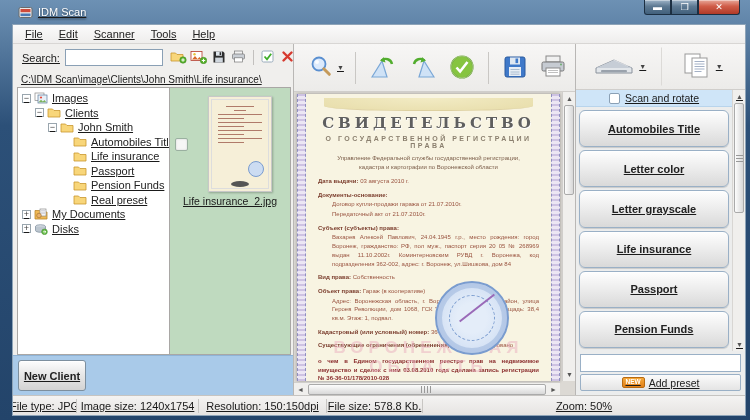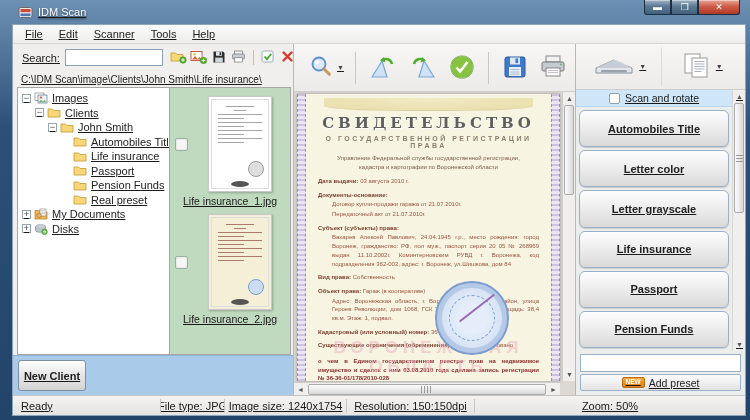--- a/index.html
+++ b/index.html
@@ -311,41 +311,20 @@
                     <path d="M1.5 3.5v4c0 1 2.2 1.8 5 1.8s5-.8 5-1.8v-4" fill="#bcc6cf" stroke="#7a8a99" stroke-width=".7"></path>
                     <circle cx="10.5" cy="8.8" r="2.8" fill="#6abf4b" stroke="#3e8a2a" stroke-width=".6"></circle>
                     <path d="M9.2 8.8h2.4M10.7 7.7l1.1 1.1-1.1 1.1" stroke="#fff" stroke-width=".9" fill="none"></path>
                   </svg>
                 </span>
               <span class="tlabel">Disks</span>
             </div>
           </div>
 
           <div class="thumbs-panel">
-            <div class="thumb-block">
-              <div class="thumb-row">
-                <span class="thumb-check"></span>
-                <div class="mini-page">
-                  <div class="frame"></div>
-                  <div class="ln c"></div>
-                    <div class="ln c" style="margin-right:20px;margin-left:20px;"></div>
-                  <div class="ln"></div>
-                    <div class="ln short"></div>
-                    <div class="ln"></div>
-                  <div class="ln short"></div>
-                    <div class="ln"></div>
-                    <div class="ln short"></div>
-                  <div class="ln"></div>
-                    <div class="ln short"></div>
-                  <div class="mini-stamp"></div>
-                    <div class="mini-seal"></div>
-                </div>
-              </div>
-              <div class="thumb-label">Life insurance_1.jpg</div>
-            </div>
             <div class="thumb-block">
               <div class="thumb-row">
                 <span class="thumb-check"></span>
                 <div class="mini-page color">
                   <div class="frame"></div>
                   <div class="ln c"></div>
                     <div class="ln c" style="margin-right:20px;margin-left:20px;"></div>
                   <div class="ln"></div>
                     <div class="ln short"></div>
                     <div class="ln"></div>
@@ -523,20 +502,20 @@
         <div class="add-preset-row">
           <button class="add-preset-btn">
             <span class="new-badge">NEW</span>
             <span>Add preset</span>
           </button>
         </div>
       </div>
     </div>
 
     <div class="statusbar">
-      <div class="status-seg s-ready">Ready</div>
       <div class="status-seg s-type">File type: JPG</div>
       <div class="status-seg s-size">Image size: 1240x1754</div>
       <div class="status-seg s-res">Resolution: 150:150dpi</div>
+      <div class="status-seg s-file">File size: 578.8 Kb.</div>
       <div class="status-seg s-zoom">Zoom: 50%</div>
     </div>
   </div>
 </div>
 
 </body></html>

